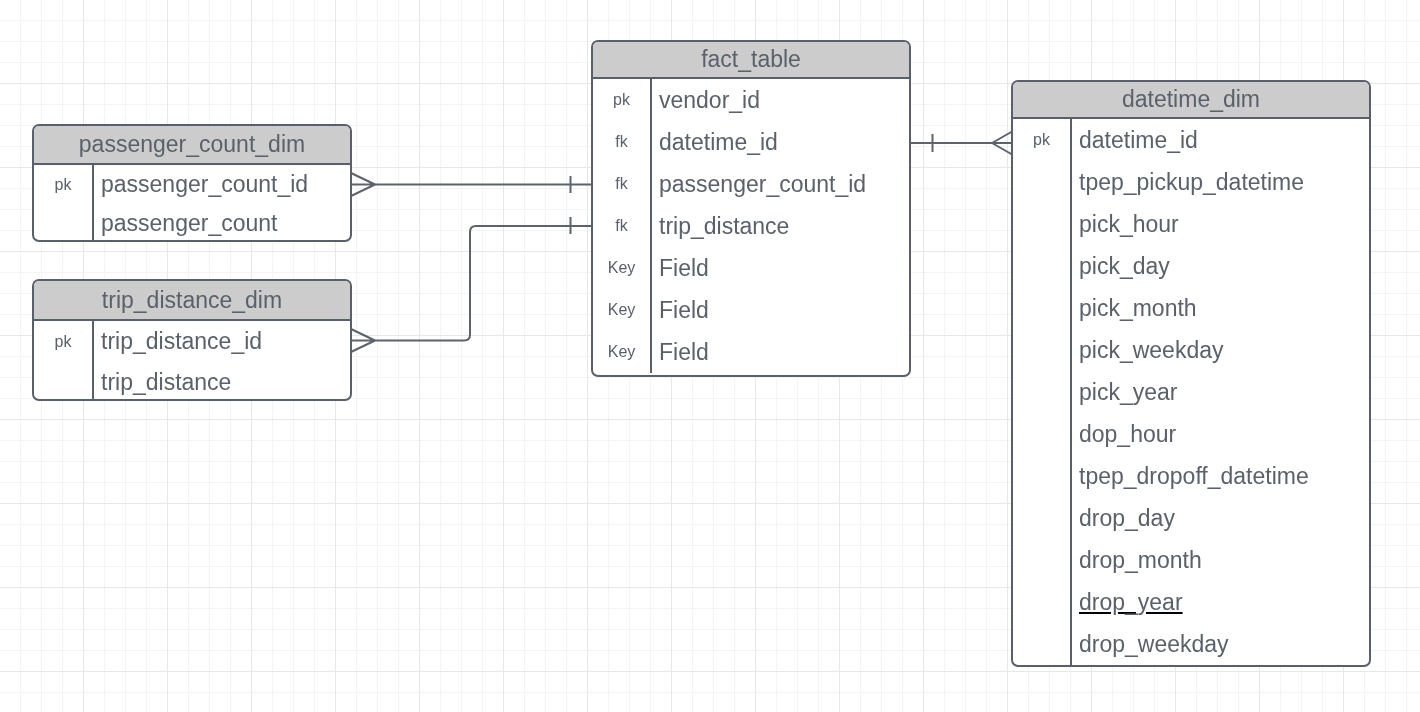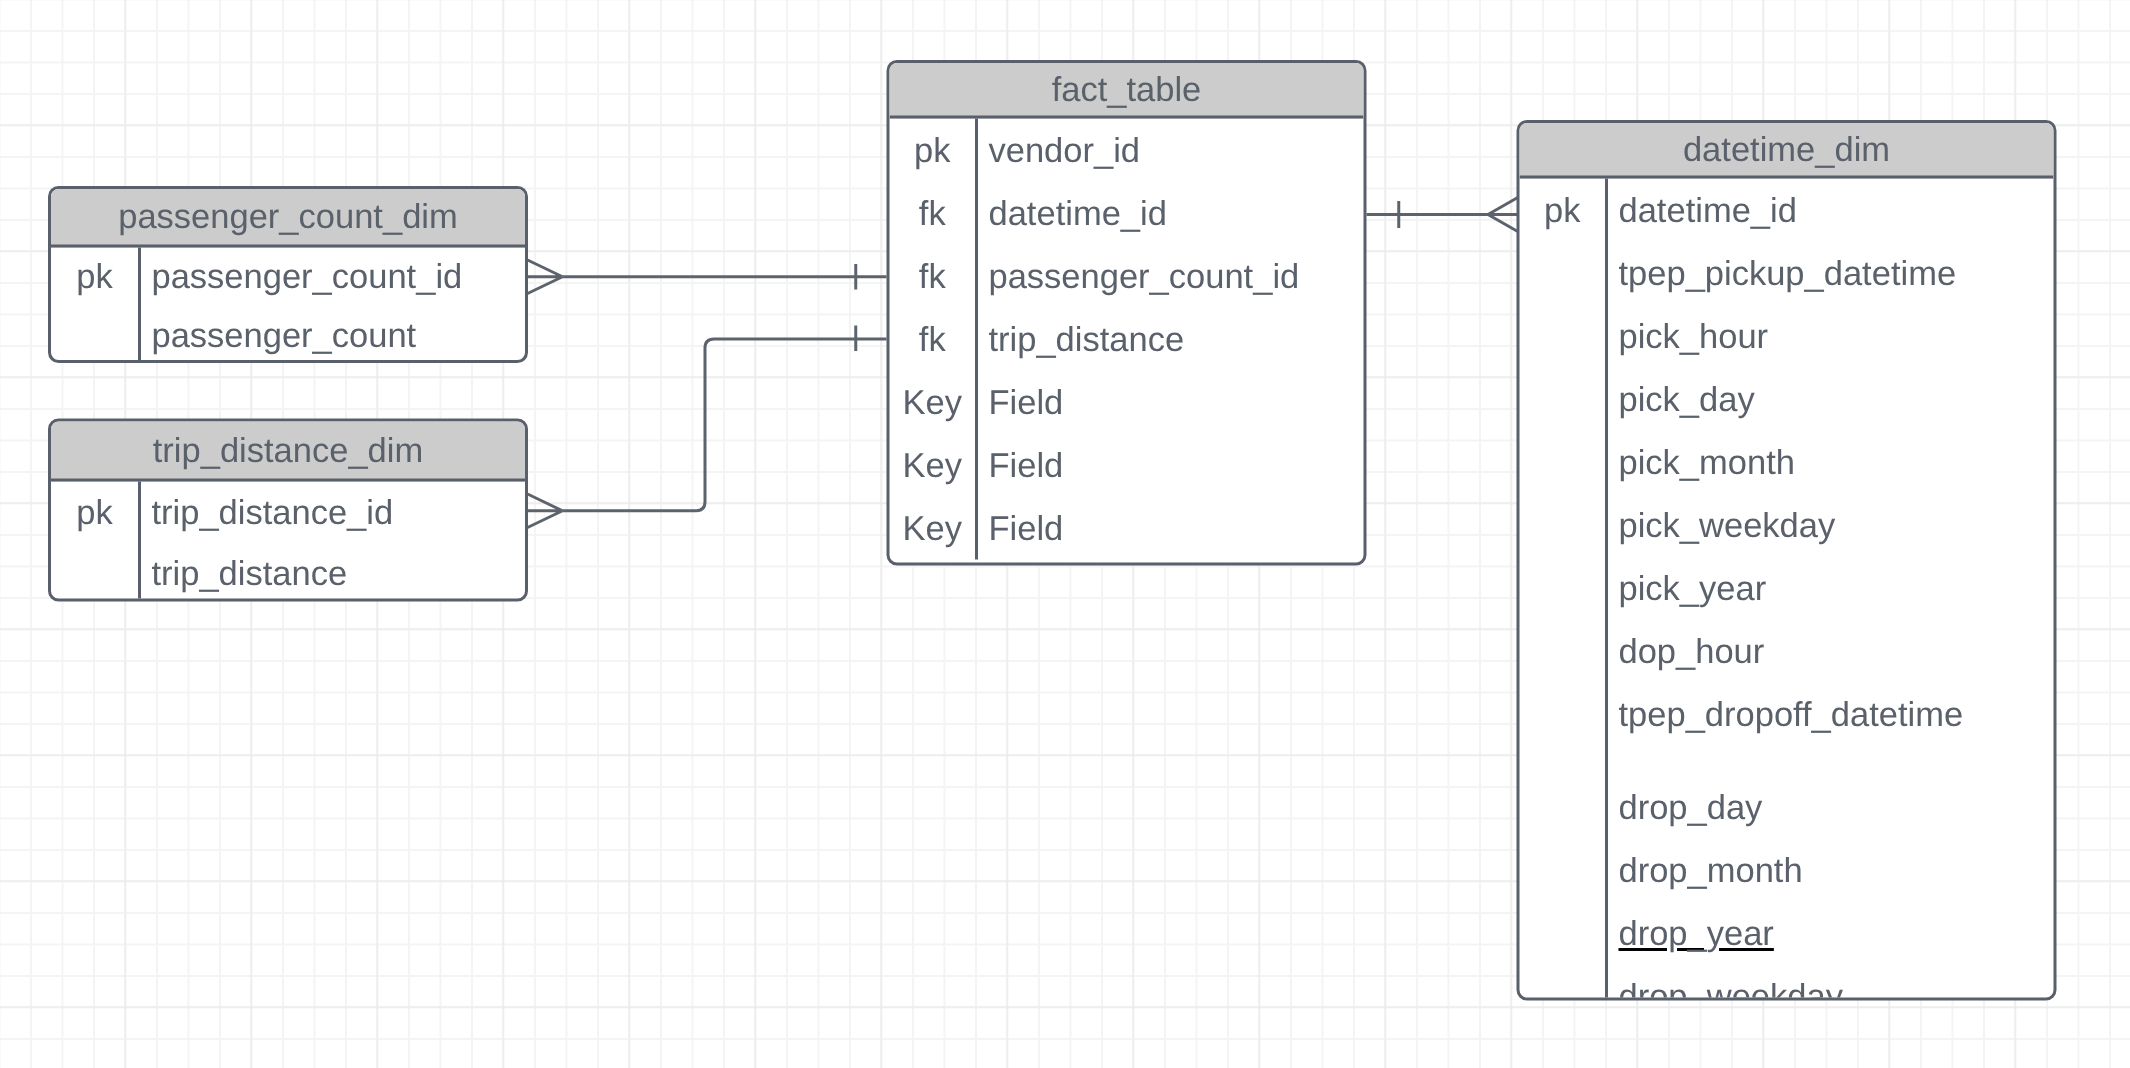--- a/index.html
+++ b/index.html
@@ -61,21 +61,21 @@
   }
   .row {
     display: flex;
     align-items: center;
     box-sizing: border-box;
   }
   .row .key {
     box-sizing: border-box;
     text-align: center;
     color: #5a616b;
-    font-size: 23px;
+    font-size: 16px;
     line-height: 1;
     flex: 0 0 auto;
   }
   .row .field {
     box-sizing: border-box;
     color: #5a616b;
     font-size: 23px;
     line-height: 1;
     padding-left: 9px;
     white-space: nowrap;
@@ -191,21 +191,21 @@
         <span class="field">pick_year</span>
       </div>
       <div class="row" style="height:42px;">
         <span class="key" style="width:57px;"></span>
         <span class="field">dop_hour</span>
       </div>
       <div class="row" style="height:42px;">
         <span class="key" style="width:57px;"></span>
         <span class="field">tpep_dropoff_datetime</span>
       </div>
-      <div class="row" style="height:42px;margin-top:20px;">
+      <div class="row" style="height:42px;">
         <span class="key" style="width:57px;"></span>
         <span class="field">drop_day</span>
       </div>
       <div class="row" style="height:42px;">
         <span class="key" style="width:57px;"></span>
         <span class="field">drop_month</span>
       </div>
       <div class="row" style="height:42px;text-decoration:underline;">
         <span class="key" style="width:57px;"></span>
         <span class="field">drop_year</span>

